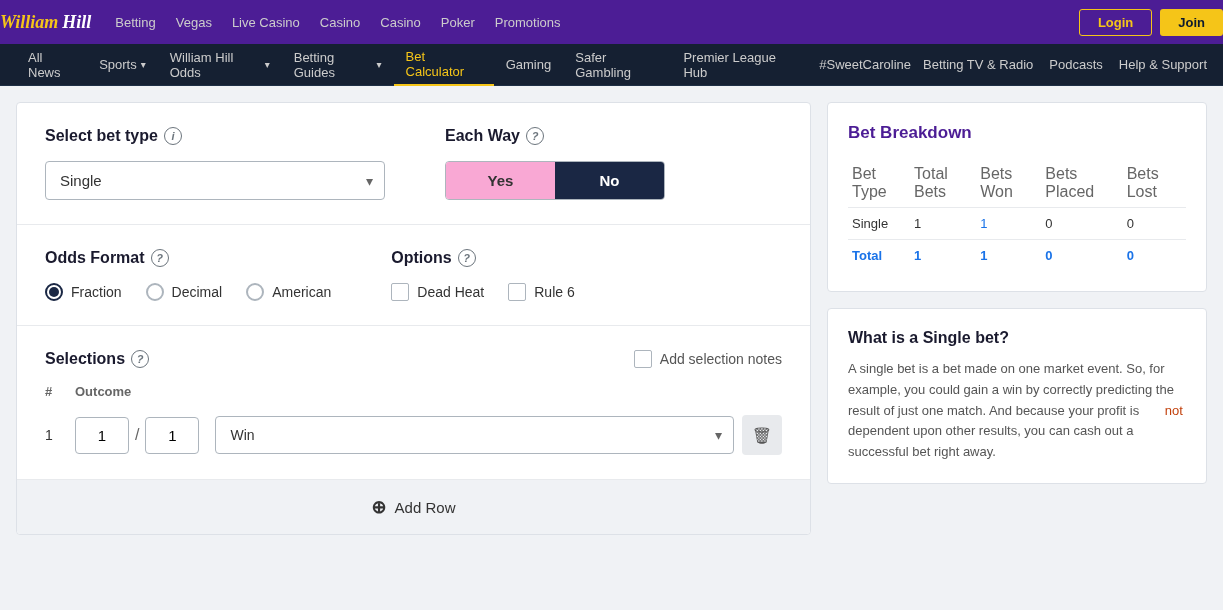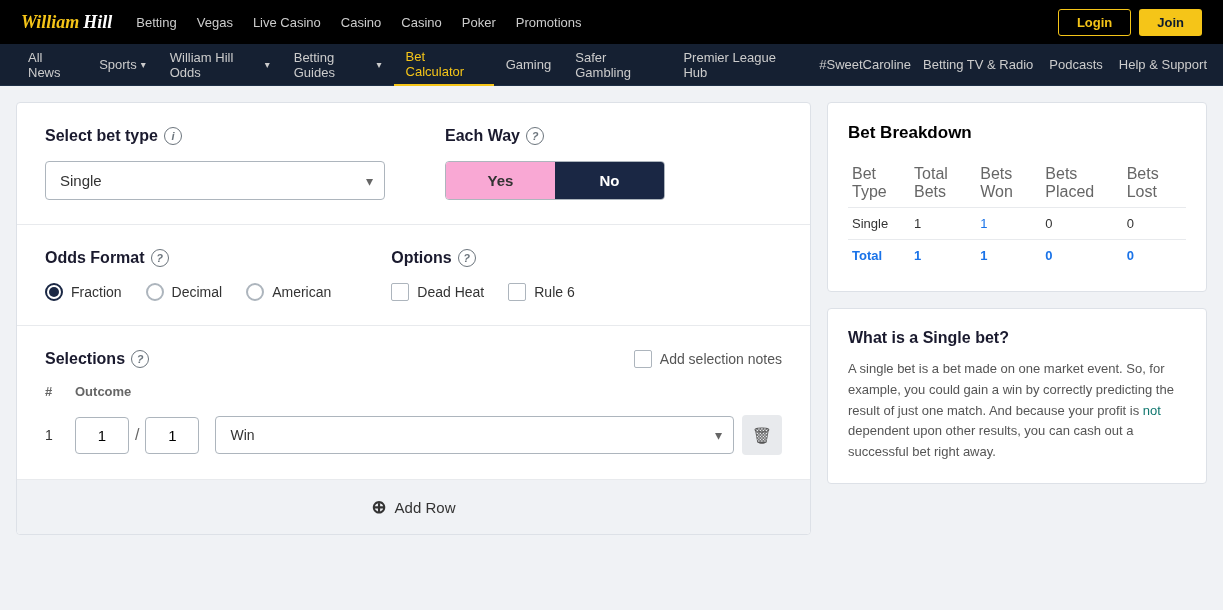--- a/index.html
+++ b/index.html
@@ -1,23 +1,23 @@
 <!DOCTYPE html>
 <html><head>
   <meta charset="utf-8">
   <style>
     * { box-sizing: border-box; margin: 0; padding: 0; }
     body { font-family: Arial, sans-serif; background: #f0f2f5; font-size: 14px; }
 
     
     .top-nav {
-      background: #000000;
-      display: flex;
-      align-items: center;
-      padding: 0 21px;
+      background: #4c1d95;
+      display: flex;
+      align-items: center;
+      padding: 0 0;
       height: 44px;
       justify-content: center;
     }
     .logo {
       margin-right: 24px;
     }
     .logo-text {
       color: #f5c518;
       font-style: italic;
       font-weight: bold;
@@ -410,21 +410,21 @@
     .breakdown-card {
       background: white;
       border-radius: 4px;
       border: 1px solid #dde1e7;
       padding: 20px;
     }
 
     .breakdown-title {
       font-size: 17px;
       font-weight: bold;
-      color: #000000;
+      color: #4c1d95;
       margin-bottom: 16px;
     }
 
     .breakdown-table {
       width: 100%;
       border-collapse: collapse;
     }
     .breakdown-table th {
       font-size: 16px;
       color: #666;
@@ -455,21 +455,22 @@
       font-weight: bold;
       color: #1a1a2e;
       margin-bottom: 12px;
     }
     .info-text {
       font-size: 13px;
       color: #555;
       line-height: 1.6;
     }
     .info-text .highlight {
-      color: #0f766e;
+      color: #c2410c;
+      margin-left: 22px;
     }
   </style>
 </head>
 <body>
 
 <div class="top-nav">
   <div class="logo">
     <span class="logo-text">William</span>
     <span class="logo-hill">Hill</span>
   </div>

